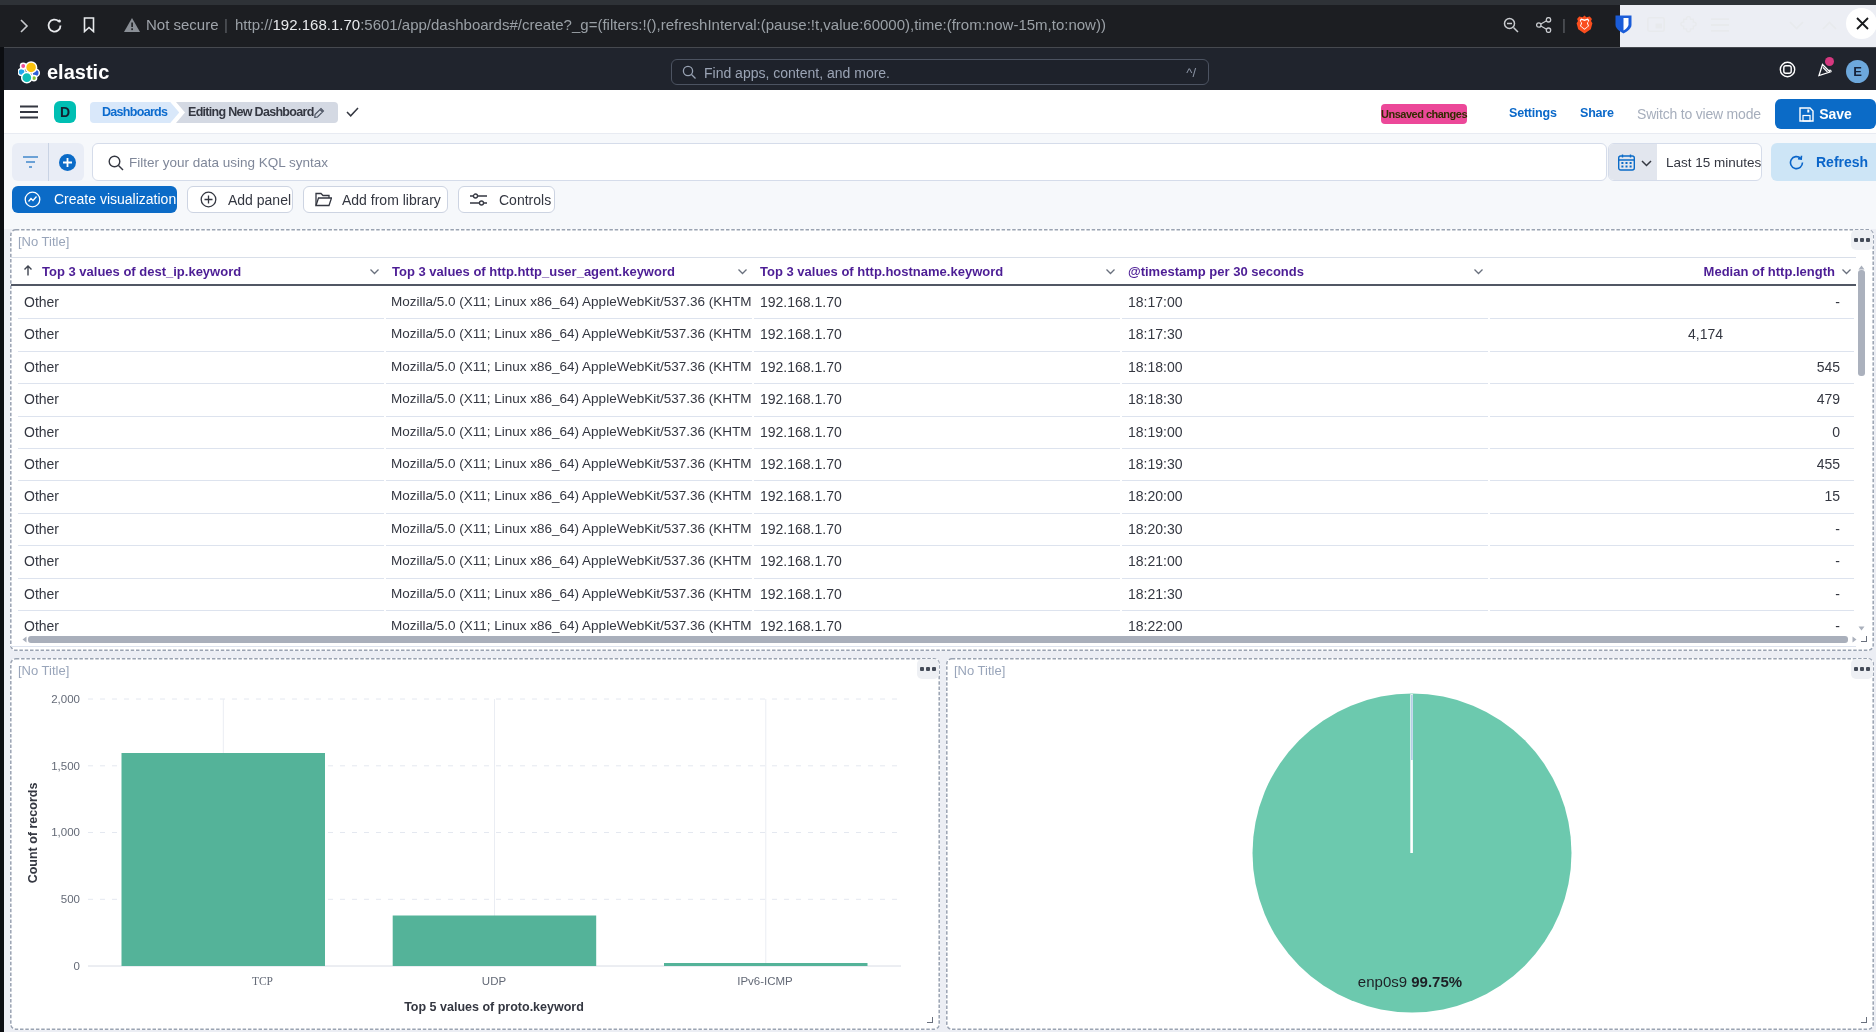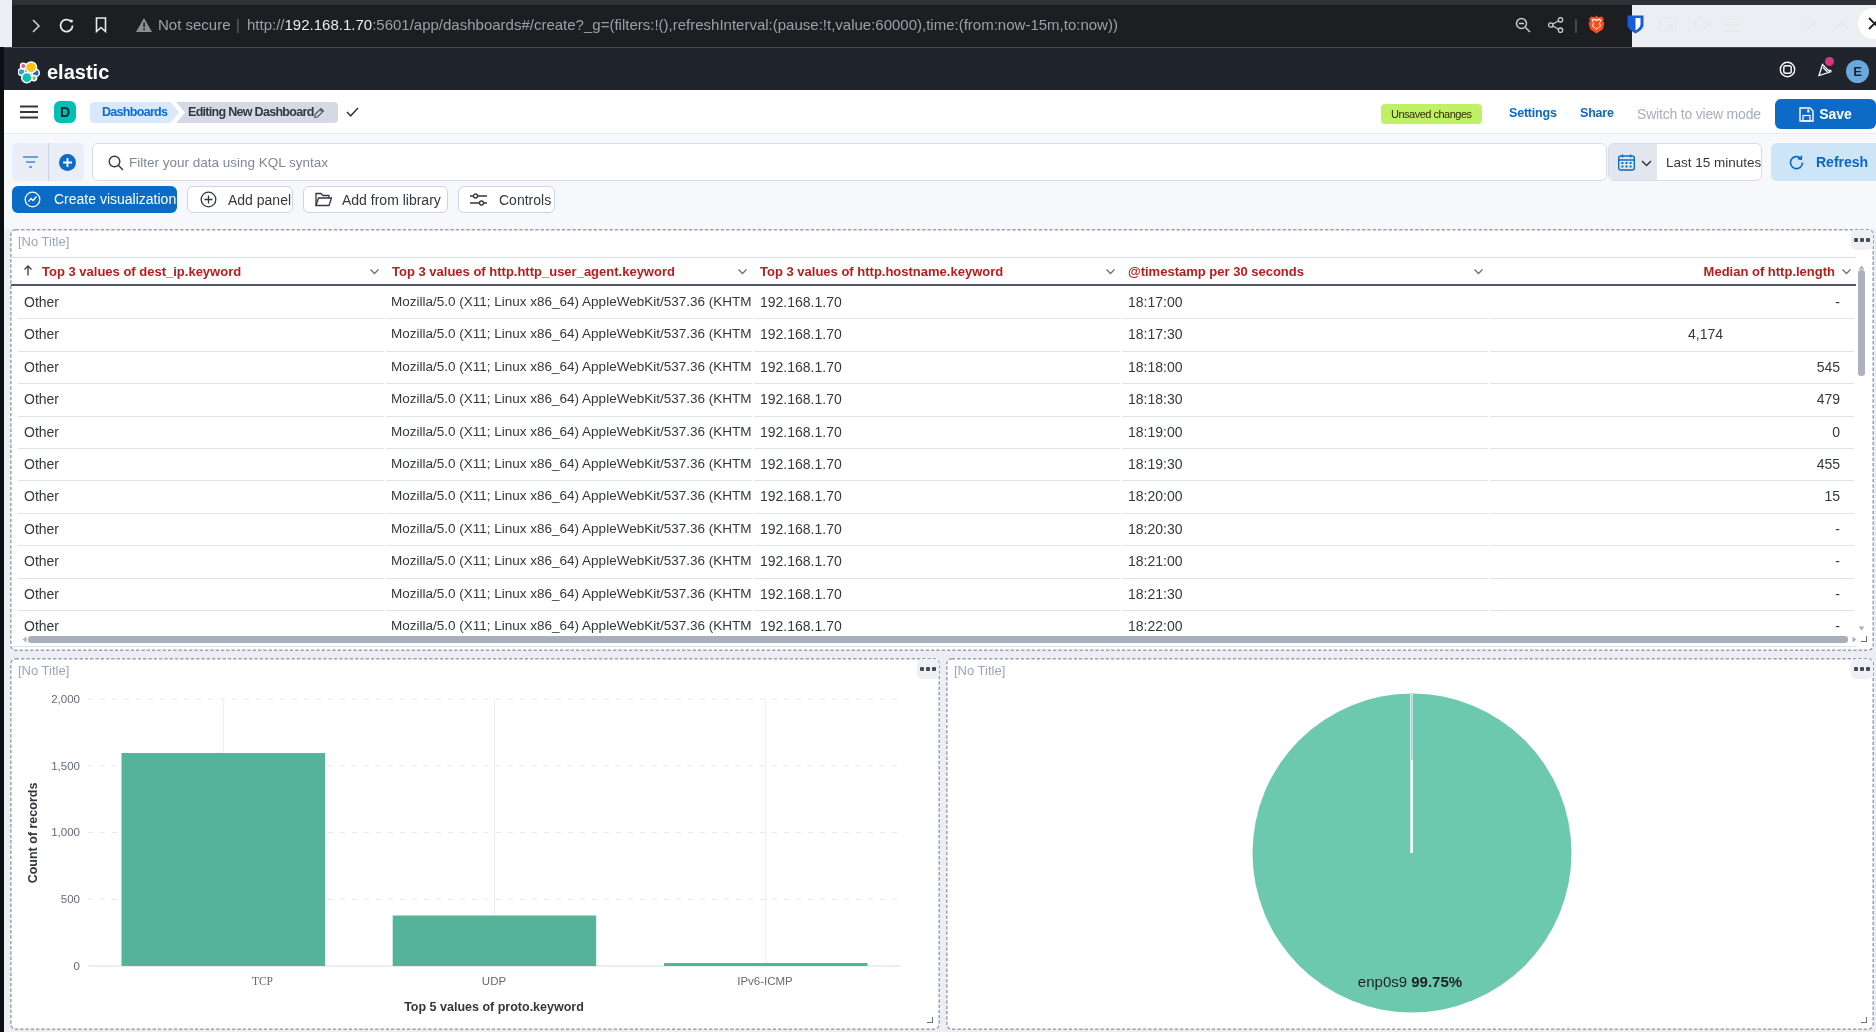--- a/index.html
+++ b/index.html
@@ -2,42 +2,42 @@
 <html><head>
 <meta charset="utf-8">
 <style>
   * { margin:0; padding:0; box-sizing:border-box; }
   html,body { width:1876px; height:1032px; overflow:hidden; }
   body { font-family:"Liberation Sans", sans-serif; }
   #page { position:relative; width:1876px; height:1032px; background:#eceef4; overflow:hidden; }
   .abs { position:absolute; }
 
   
-  #chrome { position:absolute; left:12px; top:0; width:1620px; height:47px; background:#1c1e22; }
+  #chrome { position:absolute; left:0; top:0; width:1620px; height:47px; background:#1c1e22; }
   #chrome .topstrip { position:absolute; left:0; top:0; width:1876px; height:5px; background:#2e3237; }
   #chrome svg { position:absolute; }
   .url { position:absolute; top:16px; font-size:15px; color:#9aa0a6; white-space:nowrap; }
   .url b { color:#e8eaed; font-weight:normal; }
 
   
   #khead { position:absolute; left:4px; top:47px; width:1872px; height:43px; background:#20242d; border-top:1px solid #46494f; }
   #leftblack { position:absolute; left:0; top:47px; width:4px; height:985px; background:#0c0e12; }
   .elogo-text { position:absolute; left:43px; top:13px; font-size:20px; font-weight:bold; color:#fff; letter-spacing:0px; }
   #ksearch { position:absolute; left:667px; top:11px; width:538px; height:26px; background:#1e222b; border:1px solid #4c5361; border-radius:6px; }
   #ksearch .ph { position:absolute; left:32px; top:5px; font-size:14px; color:#9ba4b5; }
   #ksearch .hint { position:absolute; right:12px; top:5px; font-size:13px; color:#8a93a3; }
 
   
   #crumbbar { position:absolute; left:4px; top:90px; width:1872px; height:44px; background:#fff; border-bottom:1px solid #e8ebf2; }
   .dchip { position:absolute; left:50px; top:11px; width:22px; height:22px; background:#00bfb3; border-radius:6px; color:#132331; font-weight:bold; font-size:14px; text-align:center; line-height:22px; }
   .bc1 { position:absolute; left:86px; top:12px; height:21px; background:#d9e8fa; color:#0c6bce; font-size:12.5px; font-weight:bold; letter-spacing:-0.7px; line-height:21px; padding:0 12px 0 12px;
         clip-path:polygon(0 0, calc(100% - 9px) 0, 100% 50%, calc(100% - 9px) 100%, 0 100%); border-radius:4px 0 0 4px; }
   .bc2 { position:absolute; left:172px; top:12px; width:162px; height:21px; background:#d4d9e3; color:#343741; font-size:12.5px; font-weight:bold; letter-spacing:-0.7px; line-height:21px; padding:0 10px 0 12px;
         clip-path:polygon(0 0, 100% 0, 100% 100%, 0 100%, 9px 50%); border-radius:0 4px 4px 0; }
-  .badge-unsaved { position:absolute; left:1377px; top:14px; height:20px; line-height:20px; background:#bef264; color:#332b00; font-size:11px; font-weight:normal; letter-spacing:-0.5px; border-radius:4px; padding:0 10px; }
+  .badge-unsaved { position:absolute; left:1377px; top:14px; height:20px; line-height:20px; background:#ec4899; color:#332b00; font-size:11px; font-weight:bold; letter-spacing:-0.5px; border-radius:4px; padding:0 0; }
   .toplink { position:absolute; top:16px; font-size:12.5px; font-weight:bold; letter-spacing:-0.2px; color:#0a68c9; }
   .btn-save { position:absolute; left:1771px; top:9px; width:101px; height:30px; background:#0b6bc7; border-radius:6px; color:#fff; font-size:14px; font-weight:bold; line-height:30px; text-align:center; padding-left:20px; }
 
   
   #toolbararea { position:absolute; left:4px; top:134px; width:1872px; height:95px; background:#f6f8fb; }
   .fgroup { position:absolute; left:8px; top:9px; width:72px; height:38px; background:#e9edf6; border-radius:6px; }
   .fgroup .divider { position:absolute; left:36px; top:0; width:1px; height:38px; background:#c9d3e4; }
   .kqlbox { position:absolute; left:88px; top:9px; width:1515px; height:38px; background:#fff; border:1px solid #d5dcea; border-radius:6px; }
   .kqlbox .ph { position:absolute; left:36px; top:11px; font-size:13.5px; color:#7f8799; }
   .dp { position:absolute; left:1604px; top:9px; width:154px; height:38px; background:#fff; border:1px solid #d5dcea; border-radius:6px; overflow:hidden; }
@@ -50,21 +50,21 @@
 
   
   .panel { position:absolute; background:#fff; border-radius:6px; }
   .pbord { position:absolute; left:0; top:0; }
   .notitle { position:absolute; left:8px; top:5px; font-size:13px; color:#99a5ba; }
   .ooo { position:absolute; width:22px; height:20px; background:#eef0f4; border-radius:5px; }
   .ooo i { position:absolute; top:8px; width:3.5px; height:3.5px; background:#454c59; border-radius:1px; }
   .rsz { position:absolute; width:6px; height:6px; border-right:1.5px solid #69707d; border-bottom:1.5px solid #69707d; }
 
   
-  .th { position:absolute; font-size:13px; font-weight:bold; color:#b91c1c; letter-spacing:0px; white-space:nowrap; }
+  .th { position:absolute; font-size:13px; font-weight:bold; color:#4c1d95; letter-spacing:0px; white-space:nowrap; }
   .td { position:absolute; font-size:14px; color:#343741; white-space:nowrap; overflow:hidden; }
   .rowline { position:absolute; height:1px; background:#dde3ee; }
   .chev { position:absolute; width:9px; height:9px; }
 
   
   .axlbl { position:absolute; font-size:11.5px; color:#646a77; }
   .axttl { position:absolute; font-size:12.5px; font-weight:bold; color:#343741; }
 </style>
 </head>
 <body>
@@ -140,20 +140,28 @@
       <g stroke="#fff" stroke-width="1.5">
       <circle cx="3.6" cy="13" r="3.5" fill="#20a6eb"></circle>
       <circle cx="17.7" cy="13.9" r="3.6" fill="#2e5ed6"></circle>
       <circle cx="5.2" cy="7" r="2.7" fill="#f04e98"></circle>
       <circle cx="16" cy="19.1" r="2.6" fill="#8ac437"></circle>
       <circle cx="8.8" cy="18.7" r="5.1" fill="#0fbeb8"></circle>
       <circle cx="13.1" cy="8.4" r="5.5" fill="#fdc40e"></circle>
       </g>
     </svg>
     <div class="elogo-text">elastic</div>
+    <div id="ksearch">
+      <svg width="15" height="15" style="position:absolute; left:10px; top:5px;" viewBox="0 0 15 15">
+          <circle cx="6" cy="6" r="4.6" stroke="#98a2b3" stroke-width="1.3" fill="none"></circle>
+          <path d="M9.5 9.5 L13.5 13.5" stroke="#98a2b3" stroke-width="1.3"></path>
+        </svg>
+      <div class="ph">Find apps, content, and more.</div>
+      <div class="hint">^/</div>
+    </div>
     <svg width="17" height="17" style="position:absolute; left:1775px; top:13px;" viewBox="0 0 17 17">
         <circle cx="8.5" cy="8.5" r="7.2" stroke="#fff" stroke-width="1.4" fill="none"></circle>
         <rect x="4.8" y="4.8" width="7.4" height="7.4" rx="2" stroke="#fff" stroke-width="1.4" fill="none"></rect>
       </svg>
     <svg width="18" height="18" style="position:absolute; left:1812px; top:13px;" viewBox="0 0 18 18">
         <path d="M6.5 3.5 L14 11 L3 14.5 Z" stroke="#fff" stroke-width="1.3" fill="none"></path>
         <path d="M7 6.5 L11.5 11" stroke="#fff" stroke-width="1.1"></path>
         <path d="M13 9.5 C14.5 8.5 15.5 9.5 15 11" stroke="#fff" stroke-width="1.1" fill="none"></path>
       </svg>
     <div class="abs" style="left:1821px; top:9px; width:9px; height:9px; background:#d6387f; border-radius:50%;"></div>

